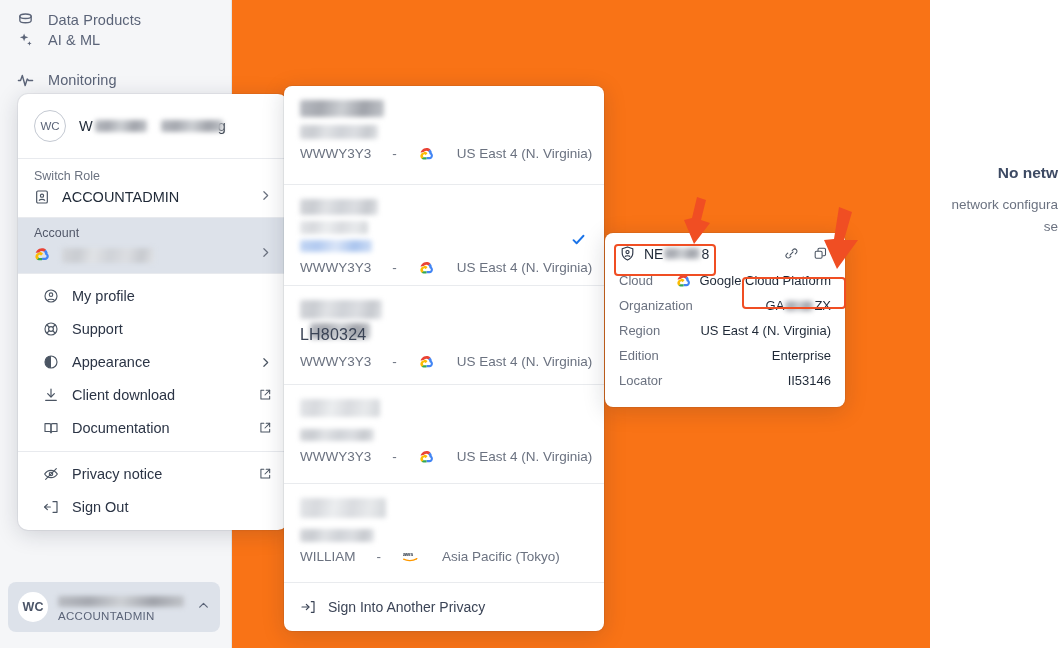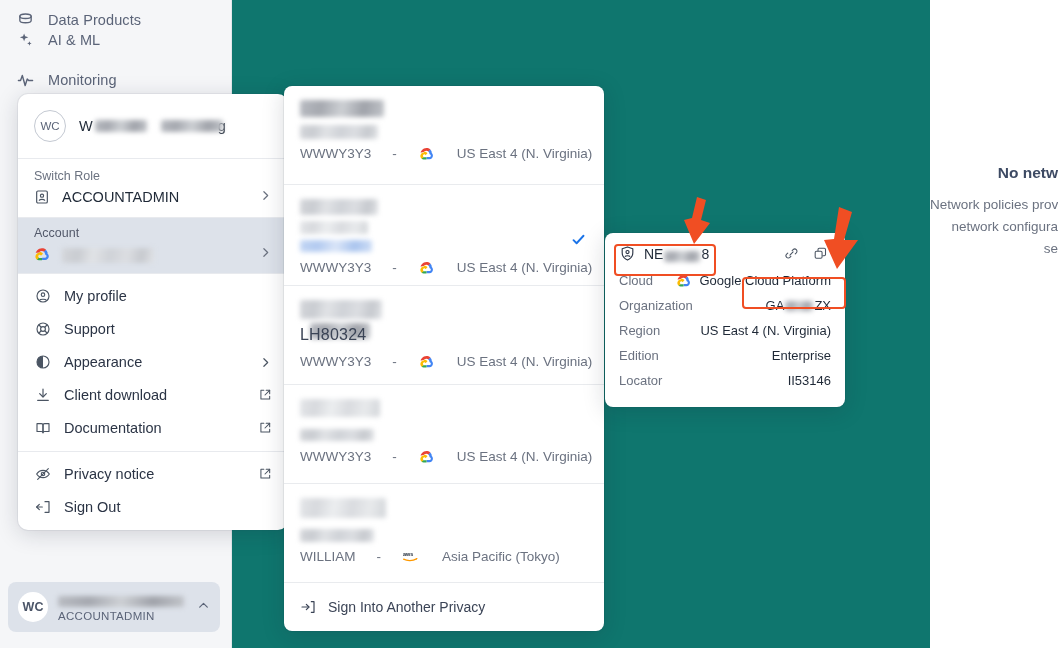--- a/index.html
+++ b/index.html
@@ -2,21 +2,21 @@
 <html><head>
 <meta charset="utf-8">
 <style>
   * { box-sizing: border-box; margin: 0; padding: 0; }
   html, body {
     width: 1058px; height: 648px;
     font-family: "Liberation Sans", sans-serif;
     background: #ffffff;
     overflow: hidden;
   }
-  #root { position: relative; width: 1058px; height: 648px; background:#0f766e; }
+  #root { position: relative; width: 1058px; height: 648px; background:#f97316; }
 
   
   .sidebar {
     position: absolute; left: 0; top: 0; width: 232px; height: 648px;
     background: #f5f6f8; border-right: 1px solid #e3e6ea;
   }
   .nav-item {
     display: flex; align-items: center; gap: 14px;
     height: 40px; padding: 0 16px; color: #5b6478;
     font-size: 14.5px; letter-spacing: .1px;
@@ -77,21 +77,21 @@
     display:flex; align-items:center; gap:10px; font-size:14.5px; color:#1f2937;
   }
   .um-row .grow { flex:1; }
   .um-row .chev { color:#6b7280; font-size:13px; }
   .um-account { background:#dde2ea; padding: 8px 16px 10px; }
   .um-account .um-label { color:#53596a; }
 
   .um-list { padding: 6px 0; }
   .um-li {
     display:flex; align-items:center; gap:12px;
-    height: 33px; padding: 0 16px; font-size: 14.5px; color:#2b3445;
+    height: 33px; padding: 0 16px; font-size: 14.5px; color:#2b3445;margin-left:8px;
   }
   .um-li .ic { width:18px; flex:0 0 18px; display:flex; align-items:center; justify-content:center; color:#4b5563; }
   .um-li .grow { flex:1; }
   .um-li .trail { color:#4b5563; display:flex; align-items:center; }
 
   
   .acct-list {
     position: absolute; left: 284px; top: 86px; width: 320px;
     background:#ffffff; border-radius: 8px;
     box-shadow: 0 4px 22px rgba(24,32,48,.17), 0 0 0 1px rgba(30,40,60,.07);
@@ -114,21 +114,21 @@
 
   
   .acct-detail {
     position:absolute; left: 605px; top: 233px; width: 240px;
     background:#ffffff; border-radius: 8px;
     box-shadow: 0 4px 22px rgba(24,32,48,.17), 0 0 0 1px rgba(30,40,60,.07);
     padding: 12px 14px 14px;
   }
   .ad-head { display:flex; align-items:center; gap:8px; margin-bottom: 6px; }
   .ad-head .shield { color:#2b3445; display:flex; align-items:center; }
-  .ad-head .nm { font-size: 14px; color:#1f2937; font-weight:500; display:flex; align-items:flex-end; gap:1px; }
+  .ad-head .nm { font-size: 14px; color:#1f2937; font-weight:500; display:flex; align-items:center; gap:1px; }
   .ad-head .sp { flex:1; }
   .ad-head .act { color:#4b5563; display:flex; align-items:center; padding:0 3px; }
   .ad-row {
     display:flex; align-items:center; justify-content:space-between;
     font-size: 13px; padding: 5px 0; gap:10px;
   }
   .ad-row .k { color:#6b7280; white-space:nowrap; }
   .ad-row .v { color:#1f2937; display:flex; align-items:center; gap:7px; white-space:nowrap; }
 
   
@@ -573,20 +573,19 @@
 
   <svg class="arrow" style="left:812px;top:206px;" width="62" height="66" viewBox="0 0 62 66">
     <path d="M27 1 L40 6 L32 34 L46 34 L25 63 L12 34 L22 33 Z" fill="#f04e23"></path>
   </svg>
 
   <div class="right-panel">
 
     <div class="rp-inner">
       <div class="rp-title">No netw</div>
       <div class="rp-body">
-        <div>Network policies prov</div>
         <div>network configura</div>
         <div>se</div>
       </div>
     </div>
   </div>
 
 </div>
 
 </body></html>

